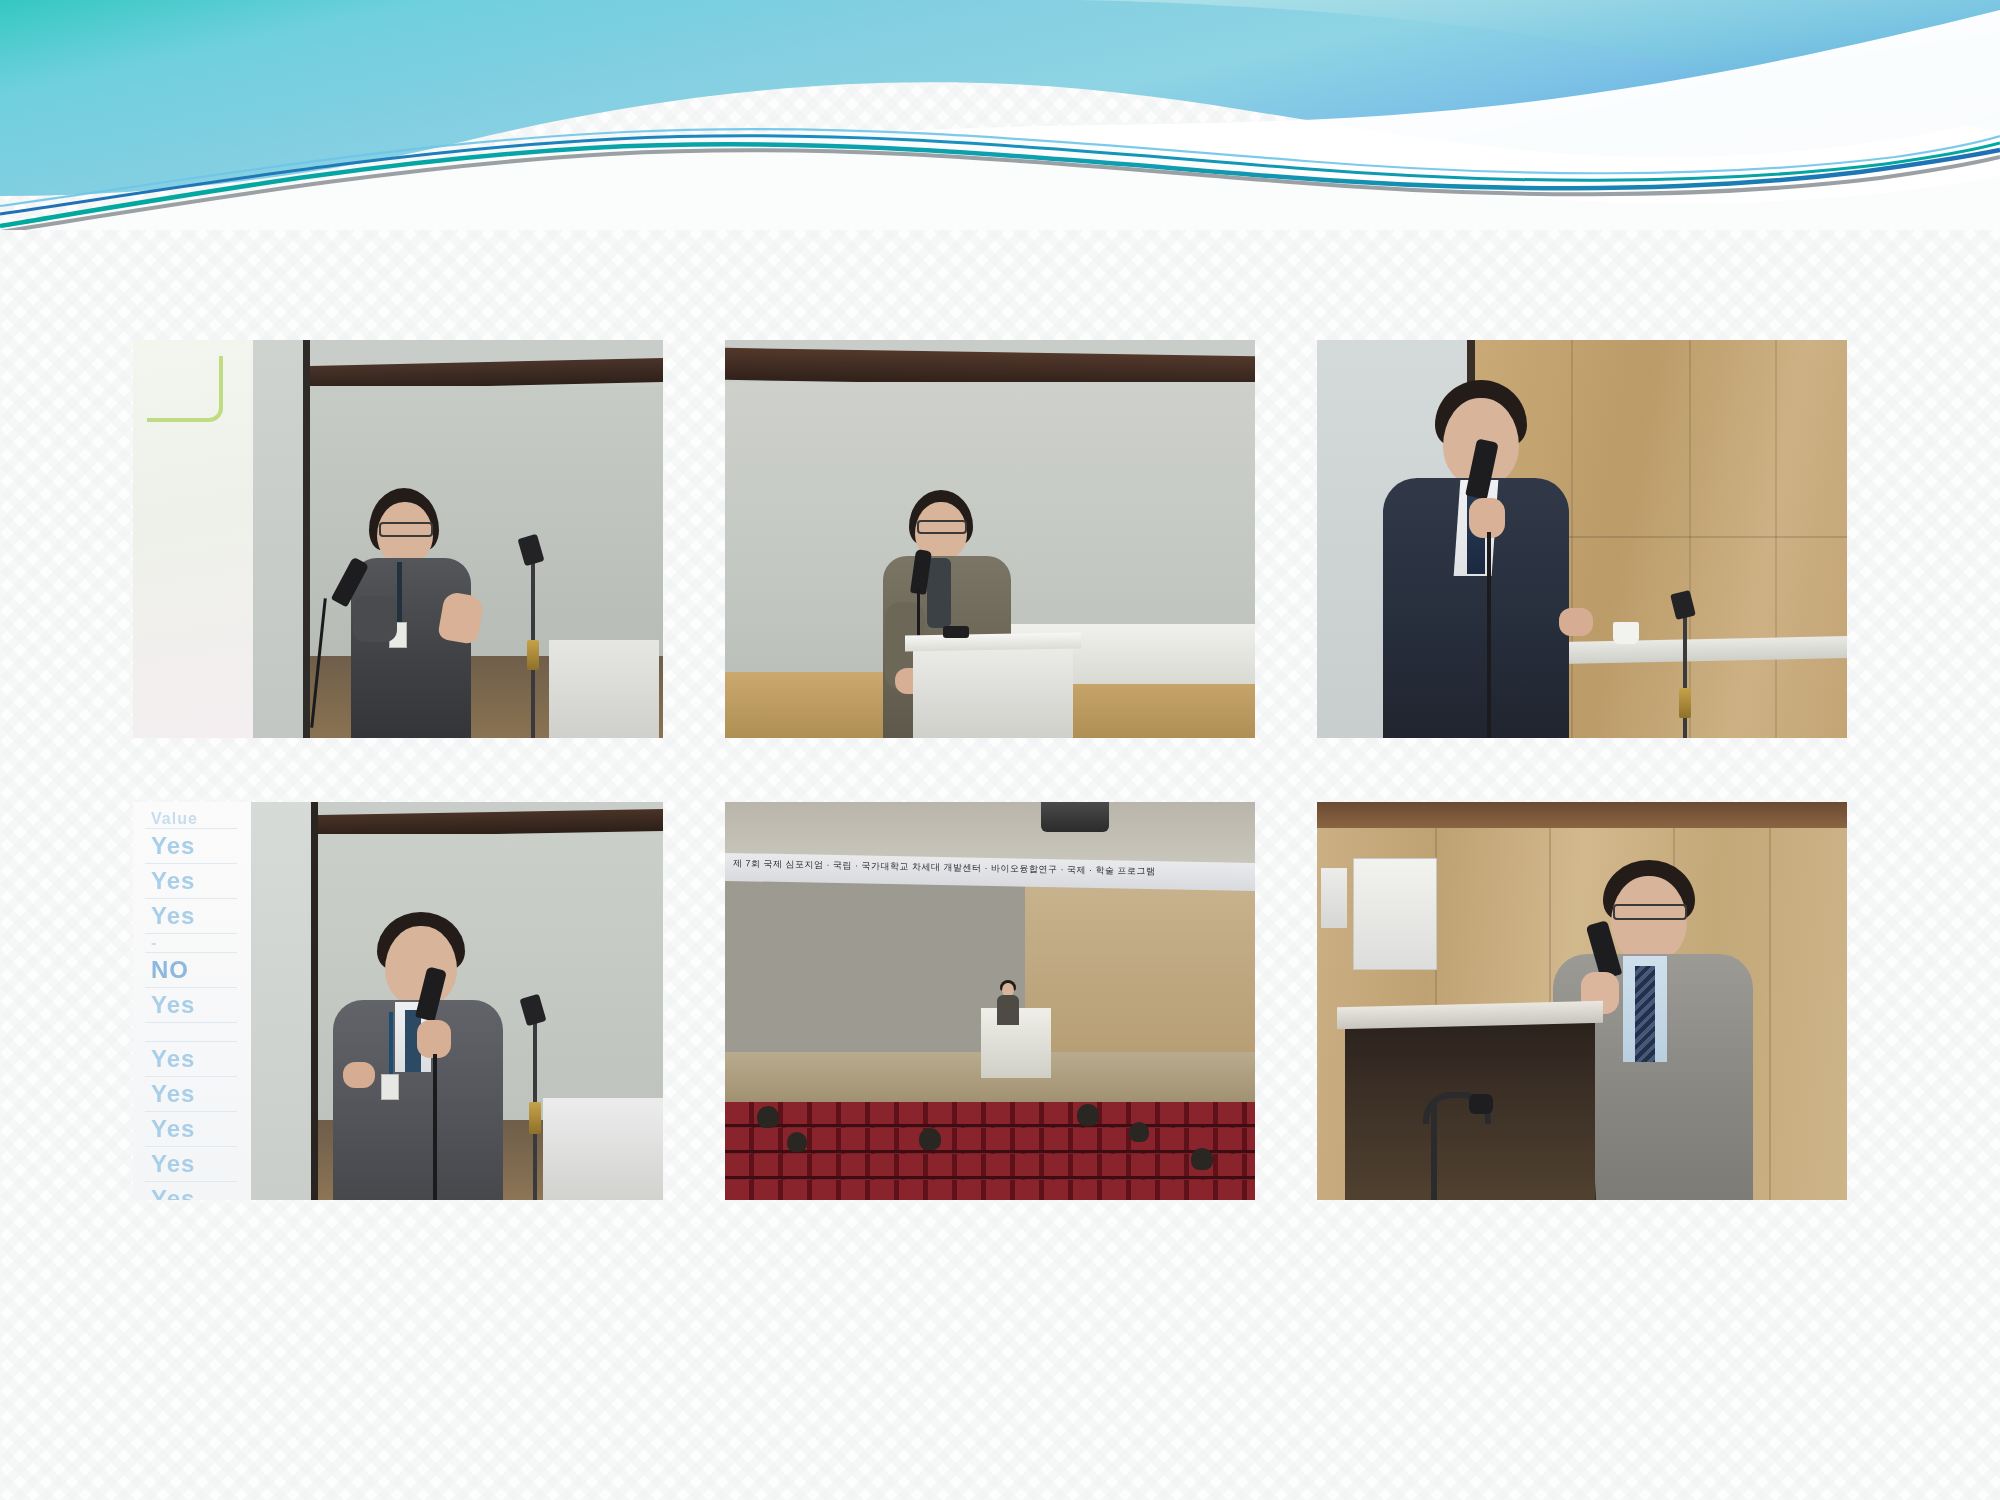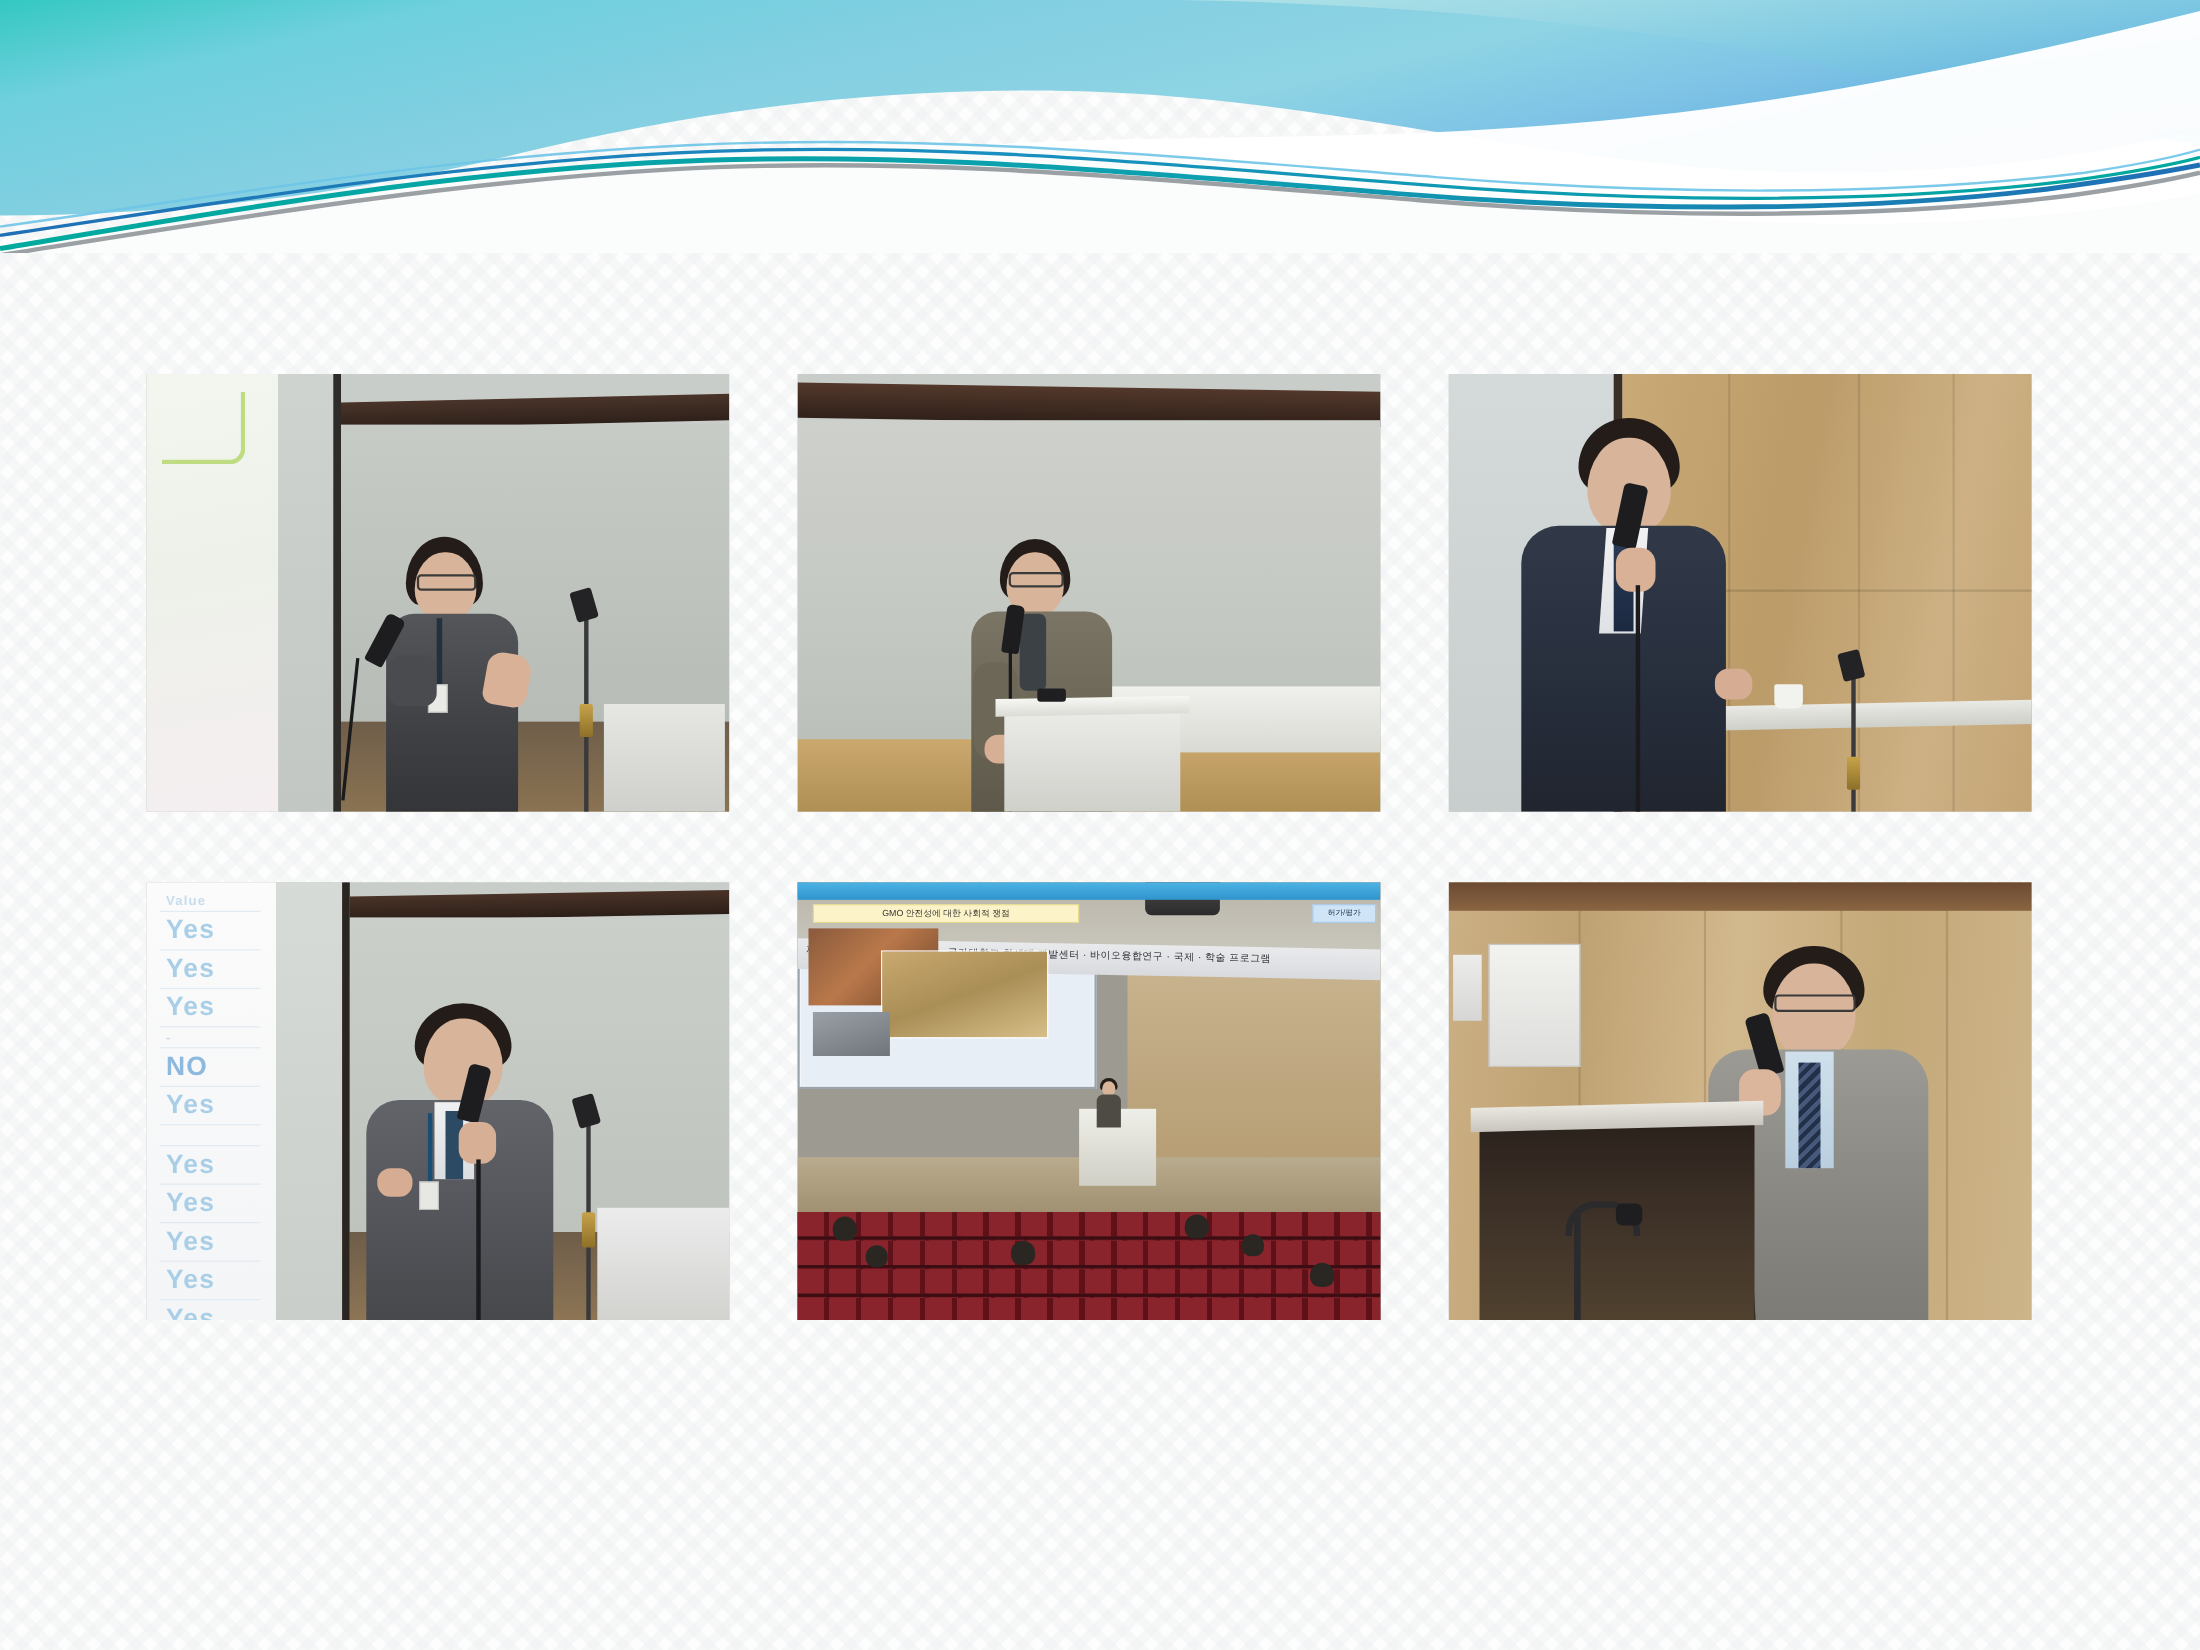--- a/index.html
+++ b/index.html
@@ -145,21 +145,21 @@
                background:linear-gradient(180deg,#e9e9e5,#cfcfc9); transform:skewY(-1.2deg); }
 
   
   .p4-slide  { left:0; top:0; width:118px; height:100%;
                background:linear-gradient(180deg,#fbfbfb,#f4f5f7); }
   .p4-tbl    { position:absolute; left:12px; top:8px; width:92px; }
   .p4-row    { height:34px; line-height:34px; font-size:24px; font-weight:bold;
                color:#a9cfe8; letter-spacing:1px; border-bottom:1px solid #dfe9f1;
                padding-left:6px; }
   .p4-row.no { color:#8db9de; }
-  .p4-row.tiny { font-size:12px; color:#c7dcec; height:18px; line-height:18px; }
+  .p4-row.tiny { font-size:16px; color:#c7dcec; height:18px; line-height:18px; }
   .p4-wallL  { left:118px; top:0; width:62px; height:100%;
                background:linear-gradient(180deg,#d7dbd7,#c9cecb); }
   .p4-edge   { left:178px; top:0; width:7px; height:100%; background:#2b2521; }
   .p4-beam   { left:185px; top:10px; width:345px; height:22px;
                background:linear-gradient(180deg,#4a3328,#2c1f18); transform:skewY(-1deg); }
   .p4-screen { left:185px; top:32px; width:345px; height:286px;
                background:linear-gradient(180deg,#cbcfca,#bec3be); }
   .p4-low    { left:185px; top:318px; width:345px; height:80px;
                background:linear-gradient(180deg,#6e5d49,#8d7555); }
   .p4-podium { left:410px; top:296px; width:120px; height:102px;
@@ -453,28 +453,20 @@
         <div class="wall p5-ceil"></div>
         <div class="p5-projarm"></div>
         <div class="wall p5-proj"></div>
 
         <div class="wall p5-wallR"></div>
 
         <div class="wall p5-banner">
           <div class="p5-bantxt">제 7회 국제 심포지엄 · 국립 · 국가대학교 차세대 개발센터 · 바이오융합연구 · 국제 · 학술 프로그램</div>
         </div>
 
-        <div class="p5-scr">
-          <div class="p5-scrTop"></div>
-          <div class="p5-scrTitle">GMO 안전성에 대한 사회적 쟁점</div>
-          <div class="p5-scrBadge">허가/평가</div>
-          <div class="p5-img1"></div>
-          <div class="p5-img2"></div>
-          <div class="p5-img3"></div>
-        </div>
 
         <div class="wall p5-stage"></div>
         <div class="wall p5-podium"></div>
         <div class="person p5-spk">
           <div class="hair" style="left:3px;top:0;width:16px;height:11px;"></div>
           <div class="head" style="left:5px;top:3px;width:12px;height:13px;"></div>
           <div class="torso" style="left:0;top:15px;width:22px;height:30px;background:#4e4a44;border-radius:6px 6px 0 0;"></div>
         </div>
 
         <div class="wall p5-seats">

